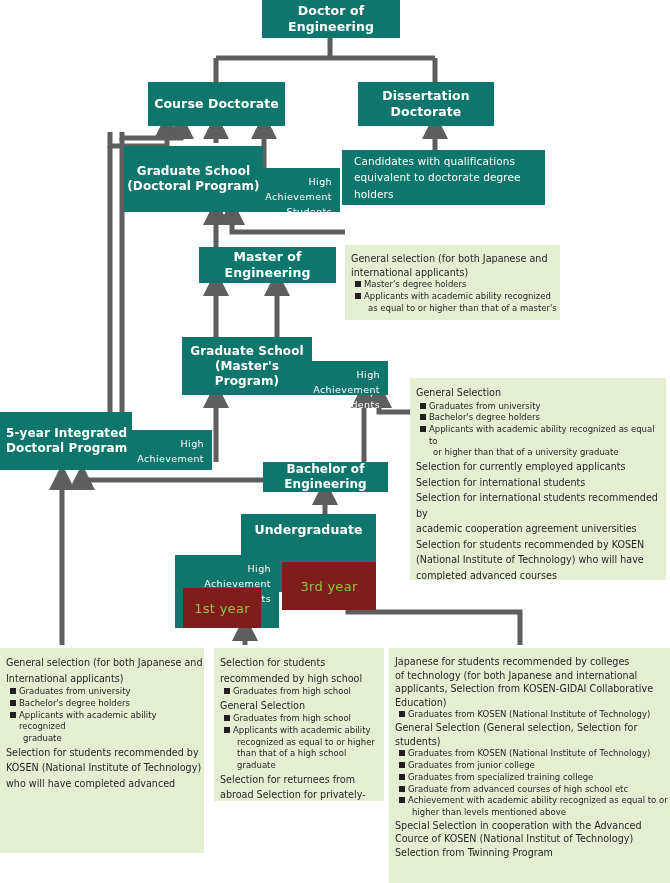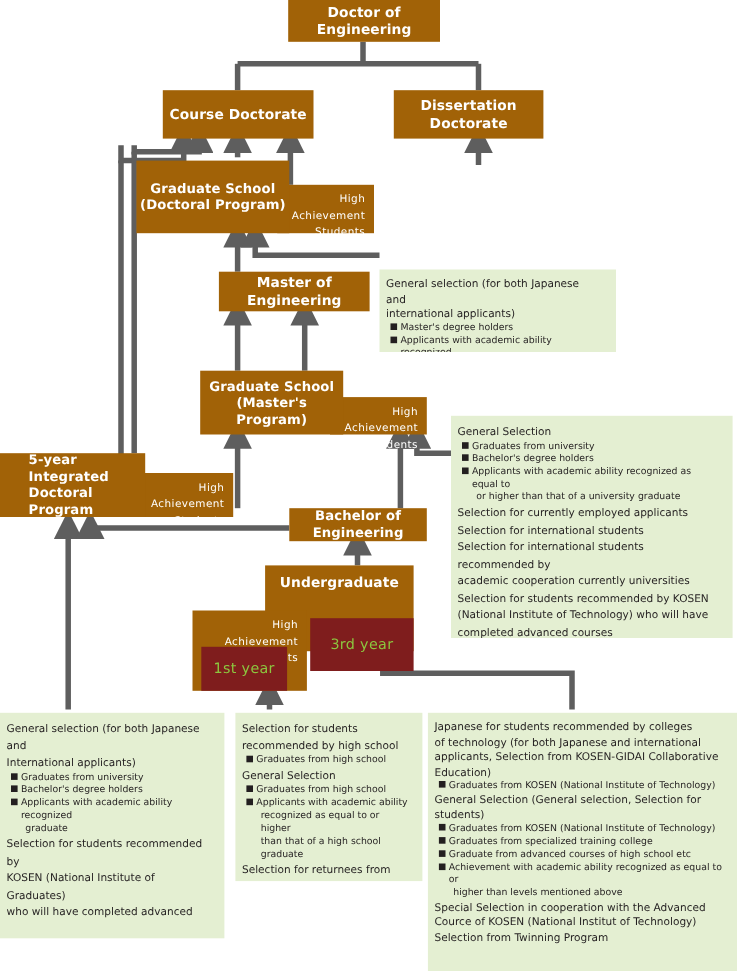--- a/index.html
+++ b/index.html
@@ -21,21 +21,21 @@
   
   #wires {
     position: absolute;
     left: 0; top: 0;
     width: 670px; height: 883px;
     pointer-events: none;
   }
   
   .gbox {
     position: absolute;
-    background: #a16207;
+    background: #0f766e;
     color: #ffffff;
     display: flex;
     align-items: center;
     justify-content: center;
     text-align: center;
     font-weight: bold;
     line-height: 1.25;
     letter-spacing: 0.1px;
   }
   .gbox.small {
@@ -69,21 +69,21 @@
     justify-content: center;
     letter-spacing: 0.3px;
   }
   
   .note {
     position: absolute;
     background: #E4EFD2;
     color: #231f20;
     font-size: 9.3px;
     line-height: 1.42;
-    padding: 7px 13px 7px 6px;
+    padding: 7px 1px 7px 6px;
     overflow: hidden;
   }
   .note .ln { display: block; }
   .note .lv1 { font-size: 9.6px; }
   .note .lv2 {
     font-size: 8.5px;
     padding-left: 13px;
     text-indent: -9px;
     line-height: 1.38;
   }
@@ -169,36 +169,36 @@
 
   <div class="note loose" style="left:410px; top:378px; width:256px; height:202px;">
     <span class="ln lv1">General Selection</span>
     <span class="ln lv2"><span class="bul"></span><span>Graduates from university</span></span>
     <span class="ln lv2"><span class="bul"></span><span>Bachelor's degree holders</span></span>
     <span class="ln lv2"><span class="bul"></span><span>Applicants with academic ability recognized as equal to</span></span>
     <span class="ln lv2cont">or higher than that of a university graduate</span>
     <span class="ln lv1">Selection for currently employed applicants</span>
     <span class="ln lv1">Selection for international students</span>
     <span class="ln lv1">Selection for international students recommended by</span>
-    <span class="ln lv1">academic cooperation currently universities</span>
+    <span class="ln lv1">academic cooperation agreement universities</span>
     <span class="ln lv1">Selection for students recommended by KOSEN</span>
     <span class="ln lv1">(National Institute of Technology) who will have</span>
     <span class="ln lv1">completed advanced courses</span>
 
   </div>
 
   <div class="note loose" style="left:0px; top:648px; width:204px; height:205px;">
     <span class="ln lv1">General selection (for both Japanese and</span>
     <span class="ln lv1">International applicants)</span>
     <span class="ln lv2"><span class="bul"></span><span>Graduates from university</span></span>
     <span class="ln lv2"><span class="bul"></span><span>Bachelor's degree holders</span></span>
     <span class="ln lv2"><span class="bul"></span><span>Applicants with academic ability recognized</span></span>
     <span class="ln lv2cont">graduate</span>
     <span class="ln lv1">Selection for students recommended by</span>
-    <span class="ln lv1">KOSEN (National Institute of Graduates)</span>
+    <span class="ln lv1">KOSEN (National Institute of Technology)</span>
     <span class="ln lv1">who will have completed advanced</span>
 
   </div>
 
   <div class="note loose" style="left:214px; top:648px; width:170px; height:153px;">
     <span class="ln lv1">Selection for students</span>
     <span class="ln lv1">recommended by high school</span>
     <span class="ln lv2"><span class="bul"></span><span>Graduates from high school</span></span>
     <span class="ln lv1">General Selection</span>
     <span class="ln lv2"><span class="bul"></span><span>Graduates from high school</span></span>
@@ -212,20 +212,21 @@
 
   <div class="note" style="left:389px; top:648px; width:281px; height:235px;">
     <span class="ln lv1">Japanese for students recommended by colleges</span>
     <span class="ln lv1">of technology (for both Japanese and international</span>
     <span class="ln lv1">applicants, Selection from KOSEN-GIDAI Collaborative</span>
     <span class="ln lv1">Education)</span>
     <span class="ln lv2"><span class="bul"></span><span>Graduates from KOSEN (National Institute of Technology)</span></span>
     <span class="ln lv1">General Selection (General selection, Selection for</span>
     <span class="ln lv1">students)</span>
     <span class="ln lv2"><span class="bul"></span><span>Graduates from KOSEN (National Institute of Technology)</span></span>
+    <span class="ln lv2"><span class="bul"></span><span>Graduates from junior college</span></span>
     <span class="ln lv2"><span class="bul"></span><span>Graduates from specialized training college</span></span>
     <span class="ln lv2"><span class="bul"></span><span>Graduate from advanced courses of high school etc</span></span>
     <span class="ln lv2"><span class="bul"></span><span>Achievement with academic ability recognized as equal to or</span></span>
     <span class="ln lv2cont">higher than levels mentioned above</span>
     <span class="ln lv1">Special Selection in cooperation with the Advanced</span>
     <span class="ln lv1">Cource of KOSEN (National Institut of Technology)</span>
     <span class="ln lv1">Selection from Twinning Program</span>
 
   </div>
 
@@ -242,20 +243,21 @@
     </div>
   </div>
 
   <div class="gbox" style="left:124px; top:146px; width:139px; height:66px; font-size:12px;">
     <div>
       <span>Graduate School</span><br>
       <span>(Doctoral Program)</span>
     </div>
   </div>
 
+  <div class="gbox body" style="left:342px; top:150px; width:203px; height:55px;">Candidates with qualifications equivalent to doctorate degree holders</div>
 
   <div class="gbox" style="left:199px; top:247px; width:137px; height:36px; font-size:12.5px;">Master of Engineering</div>
 
   <div class="gbox small" style="left:300px; top:361px; width:88px; height:34px;">
     <div>
       <span>High Achievement</span><br>
       <span>Students</span>
     </div>
   </div>
 
@@ -266,21 +268,21 @@
     </div>
   </div>
 
   <div class="gbox small" style="left:120px; top:430px; width:92px; height:40px;">
     <div>
       <span>High Achievement</span><br>
       <span>Students</span>
     </div>
   </div>
 
-  <div class="gbox" style="left:0px; top:412px; width:132px; height:58px; font-size:12px; justify-content:flex-start; text-align:left; padding-left:26px;">
+  <div class="gbox" style="left:0px; top:412px; width:132px; height:58px; font-size:12px; justify-content:flex-start; text-align:left; padding-left:6px;">
     <div>
       <span>5-year Integrated</span><br>
       <span>Doctoral Program</span>
     </div>
   </div>
 
   <div class="gbox" style="left:263px; top:462px; width:125px; height:30px; font-size:12px;">Bachelor of Engineering</div>
 
   <div class="gbox" style="left:241px; top:514px; width:135px; height:78px; font-size:12.5px; align-items:flex-start; padding-top:8px;">Undergraduate</div>
 

